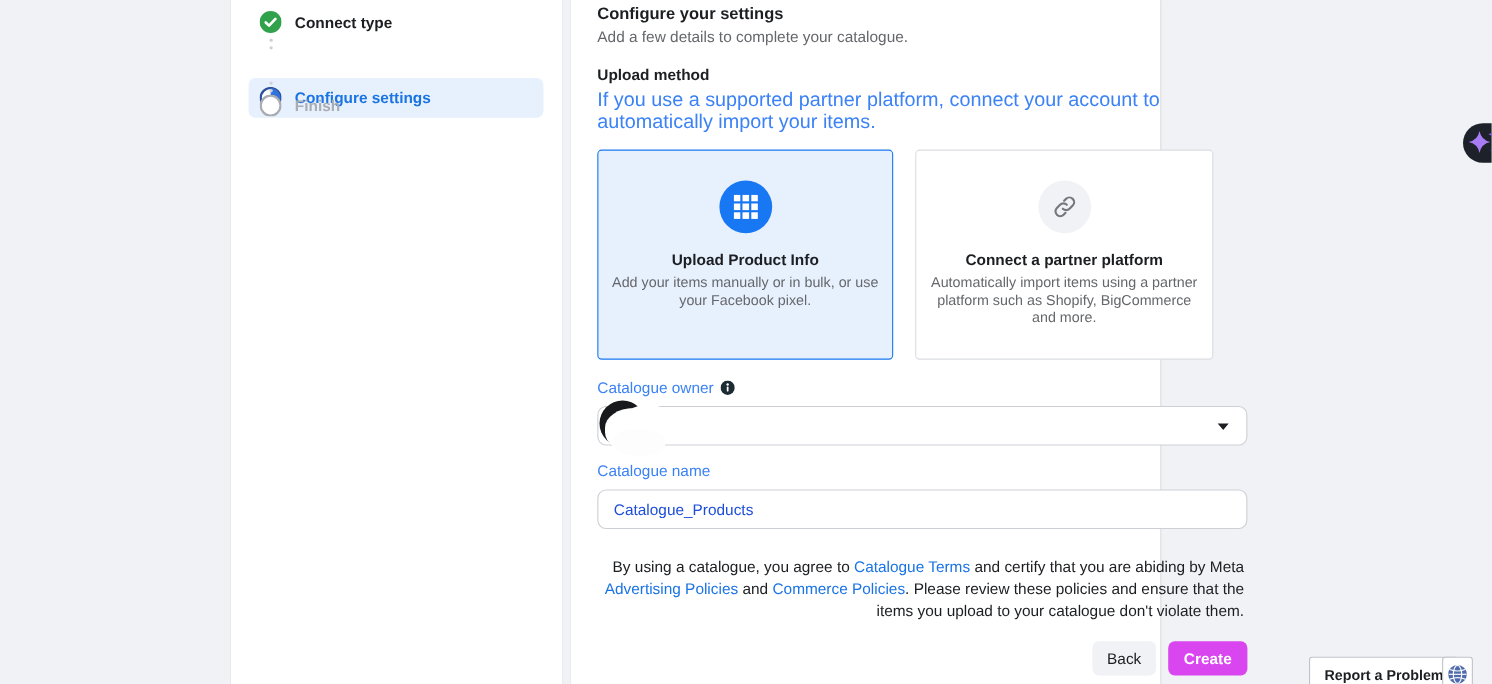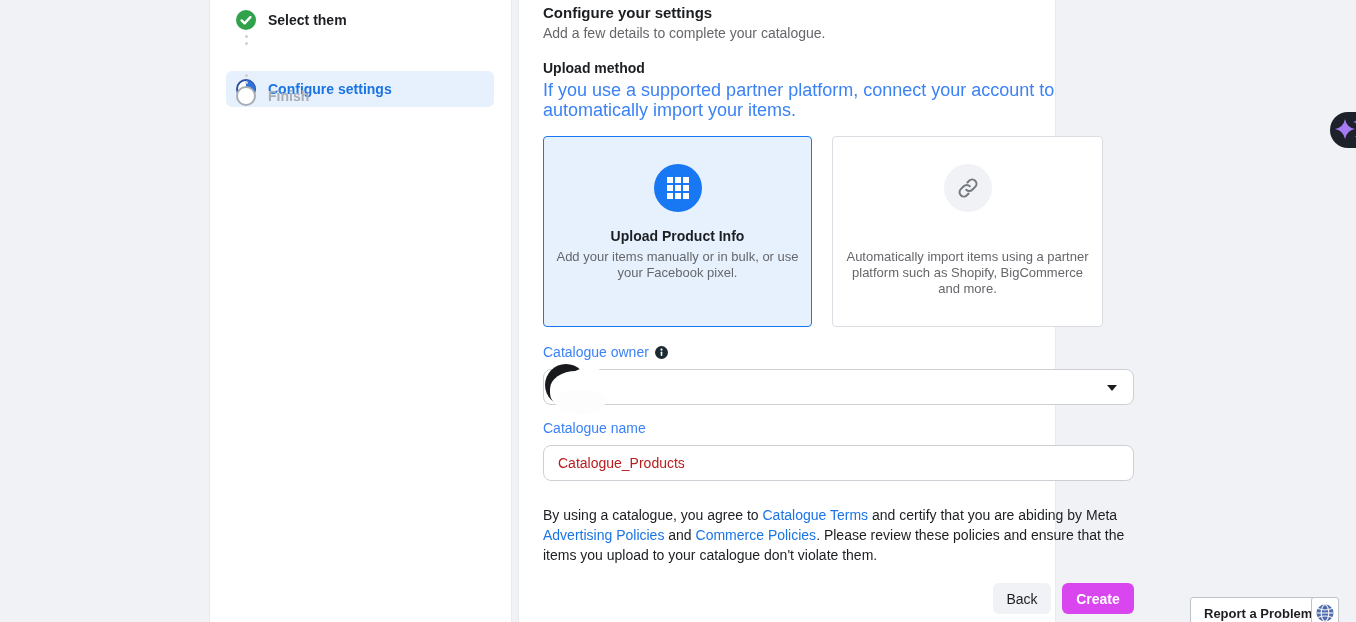--- a/index.html
+++ b/index.html
@@ -48,29 +48,29 @@
   
   .field-label { position:absolute; left:24px; font-size:14px; font-weight:400; color:#3b82f6;
     display:flex; align-items:center; gap:6px; }
   .select-box, .text-input {
     position:absolute; left:24px; width:591px; height:36px; border:1px solid #ccd0d5;
     border-radius:8px; background:#fff;
   }
   .select-box { top:369px; }
   .caret { position:absolute; right:16px; top:15px; width:0; height:0;
     border-left:5px solid transparent; border-right:5px solid transparent; border-top:6px solid #1c1e21; }
-  .text-input { top:445px; font-size:14px; color:#b91c1c; padding:0 14px; font-family:"Liberation Sans",sans-serif; }
+  .text-input { top:445px; font-size:14px; color:#1d4ed8; padding:0 14px; font-family:"Liberation Sans",sans-serif; }
   
   .owner-redact { position:absolute; left:24px; top:360px; width:72px; height:56px; pointer-events:none; }
   .redact-circle { position:absolute; left:2px; top:4px; width:42px; height:42px; border-radius:50%; background:#17191c; }
   .redact-blob1 { position:absolute; left:7px; top:11px; width:58px; height:40px; border-radius:45%; background:#fff; }
   .redact-blob2 { position:absolute; left:14px; top:30px; width:48px; height:24px; border-radius:45%; background:#fdfdfd; }
   .redact-blob3 { position:absolute; left:26px; top:8px; width:40px; height:30px; border-radius:45%; background:#fff; }
   
-  .terms { position:absolute; left:24px; top:505px; width:588px; font-size:14px; line-height:20px; color:#1c1e21; }
+  .terms { position:absolute; left:24px; top:505px; width:588px; font-size:14px; line-height:20px; color:#1c1e21;text-align:right; }
   .terms a { color:#1b74e4; text-decoration:none; cursor:pointer; }
   
   .btn { position:absolute; top:583px; height:31px; border:none; border-radius:6px;
     font-family:"Liberation Sans",sans-serif; font-size:14px; cursor:pointer; }
   .btn-back { left:474px; width:58px; background:#f0f2f5; color:#1c1e21; }
   .btn-create { left:543px; width:72px; background:#d946ef; color:#fff; font-weight:700; }
   
   .assistant-btn { position:absolute; left:1330px; top:112px; width:46px; height:36px;
     border-radius:18px; background:#1d2129; border:none; cursor:pointer;
     display:flex; align-items:center; padding-left:5px; }
@@ -86,21 +86,21 @@
 
 <aside class="steps-panel">
 
   <div class="step-row" style="top:2px;">
     <span class="step-icon">
       <svg viewBox="0 0 20 20" width="20" height="20">
         <circle cx="10" cy="10" r="10" fill="#31a24c"></circle>
         <path d="M5.6 10.4 L8.6 13.3 L14.4 7.2" stroke="#fff" stroke-width="2.4" fill="none" stroke-linecap="round" stroke-linejoin="round"></path>
       </svg>
     </span>
-    <span class="step-label">Select them</span>
+    <span class="step-label">Connect type</span>
   </div>
 
   <span class="conn-dot" style="top:35px;"></span>
   <span class="conn-dot" style="top:42px;"></span>
 
   <div class="step-row current" style="top:41px;margin-top:30px;">
     <span class="step-icon">
       <svg viewBox="0 0 20 20" width="20" height="20">
         <circle cx="10" cy="10" r="9" fill="#fff" stroke="#2b4f9e" stroke-width="2"></circle>
         <path d="M10 1 A9 9 0 0 1 10 19 Z" fill="#2e72db"></path>
@@ -150,20 +150,21 @@
     <div class="card-desc">Add your items manually or in bulk, or use your Facebook pixel.</div>
   </div>
 
   <div class="card" style="left:313px; width:271px;">
     <span class="card-circle grey">
       <svg viewBox="0 0 24 24" width="24" height="24" fill="none" stroke="#75797f" stroke-width="2" stroke-linecap="round" stroke-linejoin="round">
         <path d="M10.2 13.8a4.3 4.3 0 0 0 6.1 0l2.9-2.9a4.3 4.3 0 0 0-6.1-6.1l-1.7 1.7"></path>
         <path d="M13.8 10.2a4.3 4.3 0 0 0-6.1 0l-2.9 2.9a4.3 4.3 0 0 0 6.1 6.1l1.7-1.7"></path>
       </svg>
     </span>
+    <div class="card-title">Connect a partner platform</div>
     <div class="card-desc">Automatically import items using a partner platform such as Shopify, BigCommerce and more.</div>
   </div>
 
   <div class="field-label" style="top:344px;">
     <span>Catalogue owner</span>
     <span style="display:flex;">
       <svg viewBox="0 0 13 13" width="13" height="13">
         <circle cx="6.5" cy="6.5" r="6.5" fill="#1c2b33"></circle>
         <circle cx="6.5" cy="3.6" r="1.1" fill="#fff"></circle>
         <rect x="5.7" y="5.4" width="1.6" height="4.6" rx="0.8" fill="#fff"></rect>

